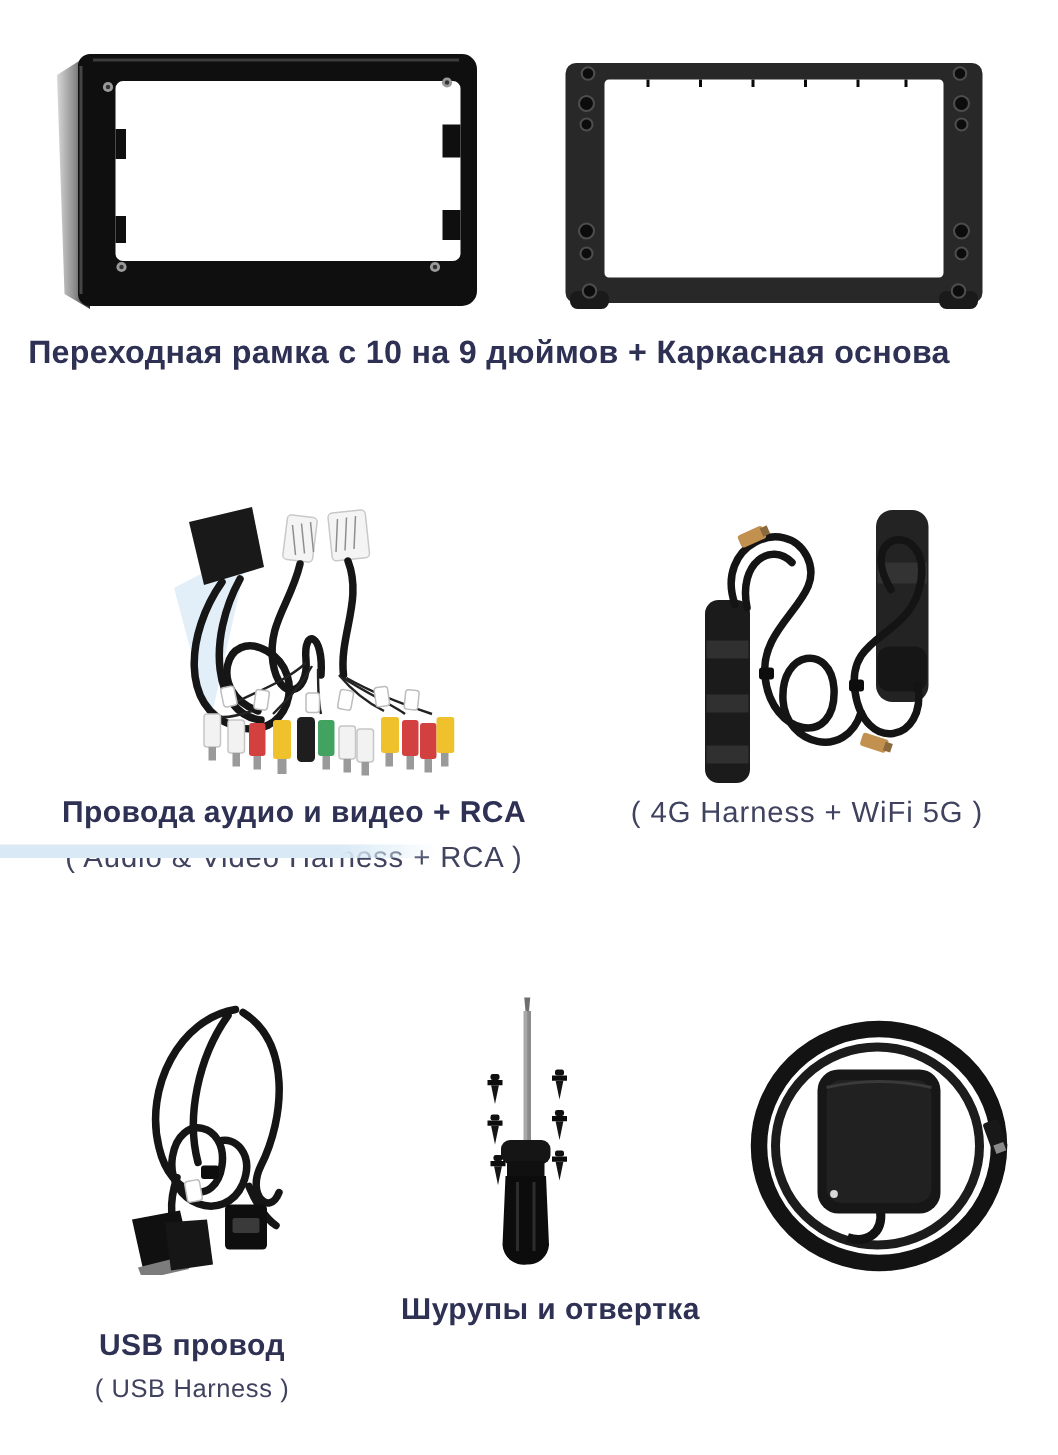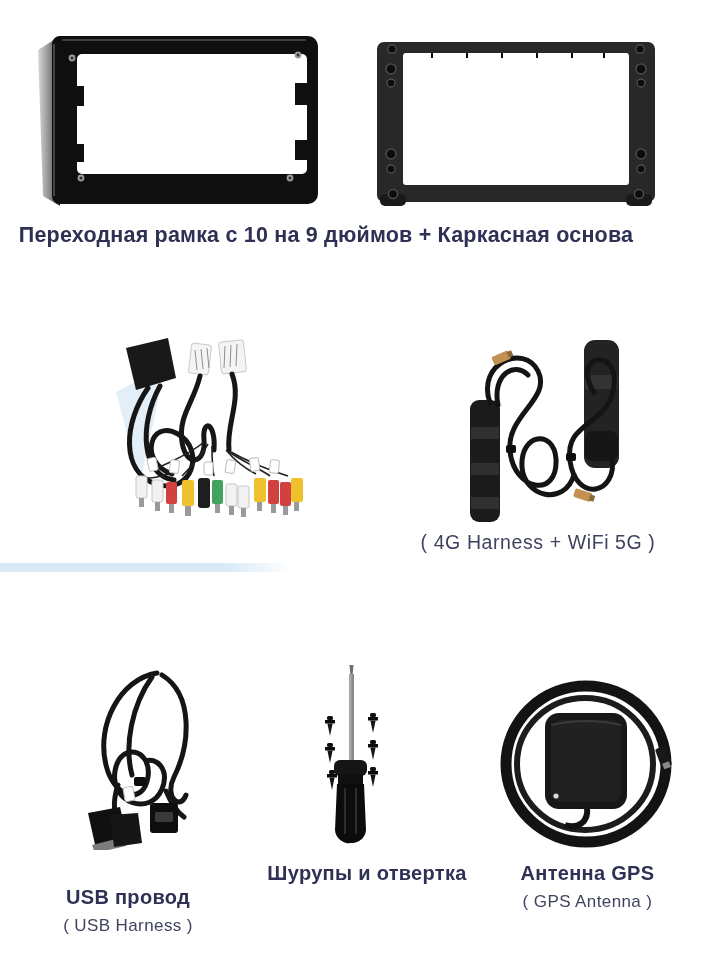--- a/index.html
+++ b/index.html
@@ -208,20 +208,24 @@
         <g transform="rotate(18 122 160)">
             <rect x="112" y="156" width="18" height="9" rx="2" fill="var(--gold)"></rect>
             <rect x="128" y="157.5" width="5" height="6" fill="#8a6a3a"></rect>
           </g>
       </g>
       <rect x="44" y="110" width="10" height="8" rx="2" fill="#0d0d0d"></rect>
       <rect x="104" y="118" width="10" height="8" rx="2" fill="#0d0d0d"></rect>
     </svg>
   </div>
 
+  <div class="cap cap-mid" style="left:18px;top:531px;width:356px">
+    <div class="ru">Провода аудио и видео + RCA</div>
+    <div class="en">( Audio &amp; Video Harness + RCA )</div>
+  </div>
   <div class="wm-band"></div>
   <div class="cap cap-mid" style="left:388px;top:531px;width:300px">
     <div class="en">( 4G Harness + WiFi 5G )</div>
   </div>
 
   <div class="photo" style="left:62px;top:665px;width:165px;height:185px">
     <svg viewBox="0 0 165 185">
       <g fill="none" stroke="#151515" stroke-width="5" stroke-linecap="round">
         <path d="M95,8 C58,14 34,60 44,100 C52,134 82,140 86,112 C90,84 58,76 53,106 C48,138 88,152 100,124 C108,104 94,92 84,96"></path>
         <path d="M100,10 C132,30 128,80 112,112 C102,132 118,146 124,130"></path>
@@ -289,18 +293,14 @@
     </svg>
   </div>
 
   <div class="cap cap-bot" style="left:28px;top:886px;width:200px">
     <div class="ru">USB провод</div>
     <div class="en">( USB Harness )</div>
   </div>
   <div class="cap cap-bot" style="left:240px;top:862px;width:254px">
     <div class="ru">Шурупы и отвертка</div>
   </div>
-  <div class="cap cap-bot" style="left:485px;top:862px;width:205px">
-    <div class="ru">Антенна GPS</div>
-    <div class="en">( GPS Antenna )</div>
-  </div>
 
 </div>
 
 </body></html>

